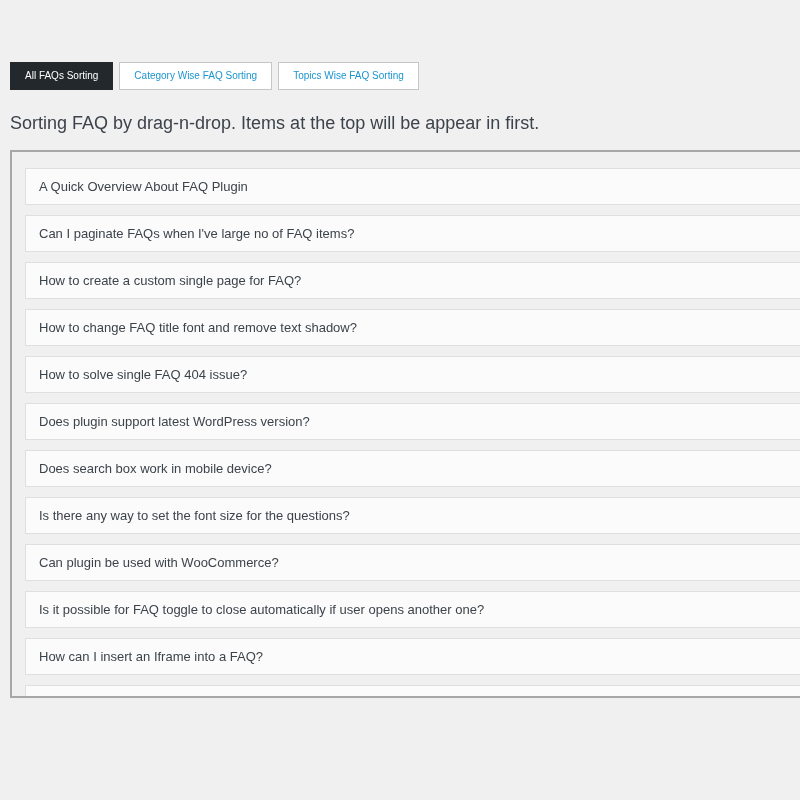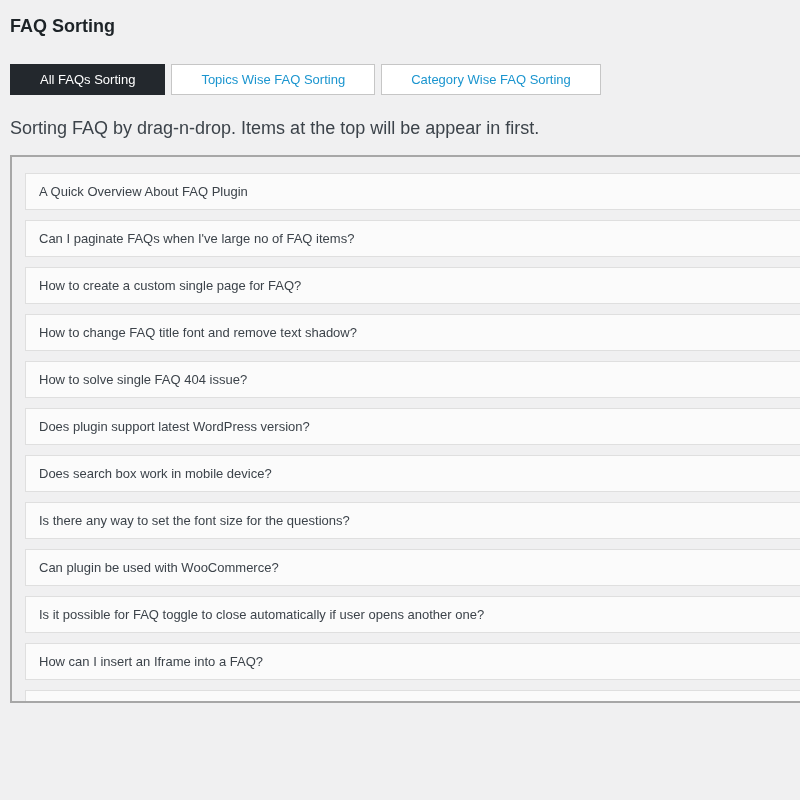--- a/index.html
+++ b/index.html
@@ -18,29 +18,30 @@
     font-weight: 700;
     color: #1d2327;
   }
   .tab-bar {
     margin-top: 26px;
     display: flex;
     gap: 6px;
   }
   .tab {
     display: inline-block;
-    padding: 8px 29px;
-    font-size: 13px;
+    padding: 8px 14px;
+    font-size: 10px;
     line-height: 1;
     background: #ffffff;
     border: 1px solid #c6c6c6;
     color: #1b95cf;
     cursor: pointer;
     text-decoration: none;
     white-space: nowrap;
+    margin-top: 20px;
   }
   .tab.active {
     background: #23282d;
     border-color: #23282d;
     color: #ffffff;
   }
   .sorting-hint {
     margin: 21px 0 14px 0;
     font-size: 18px;
     line-height: 1.4;
@@ -66,26 +67,25 @@
     font-size: 13px;
     color: #3c434a;
     cursor: move;
   }
 </style>
 </head>
 <body>
 
 <div class="page">
 
-  <h1 class="page-title">FAQ Sorting</h1>
 
   <div class="tab-bar">
     <a class="tab active">All FAQs Sorting</a>
+    <a class="tab">Category Wise FAQ Sorting</a>
     <a class="tab">Topics Wise FAQ Sorting</a>
-    <a class="tab">Category Wise FAQ Sorting</a>
   </div>
 
   <p class="sorting-hint">Sorting FAQ by drag-n-drop. Items at the top will be appear in first.</p>
 
   <div class="sort-container">
     <ul class="faq-list">
         <li class="faq-item">A Quick Overview About FAQ Plugin</li>
         <li class="faq-item">Can I paginate FAQs when I've large no of FAQ items?</li>
         <li class="faq-item">How to create a custom single page for FAQ?</li>
         <li class="faq-item">How to change FAQ title font and remove text shadow?</li>

